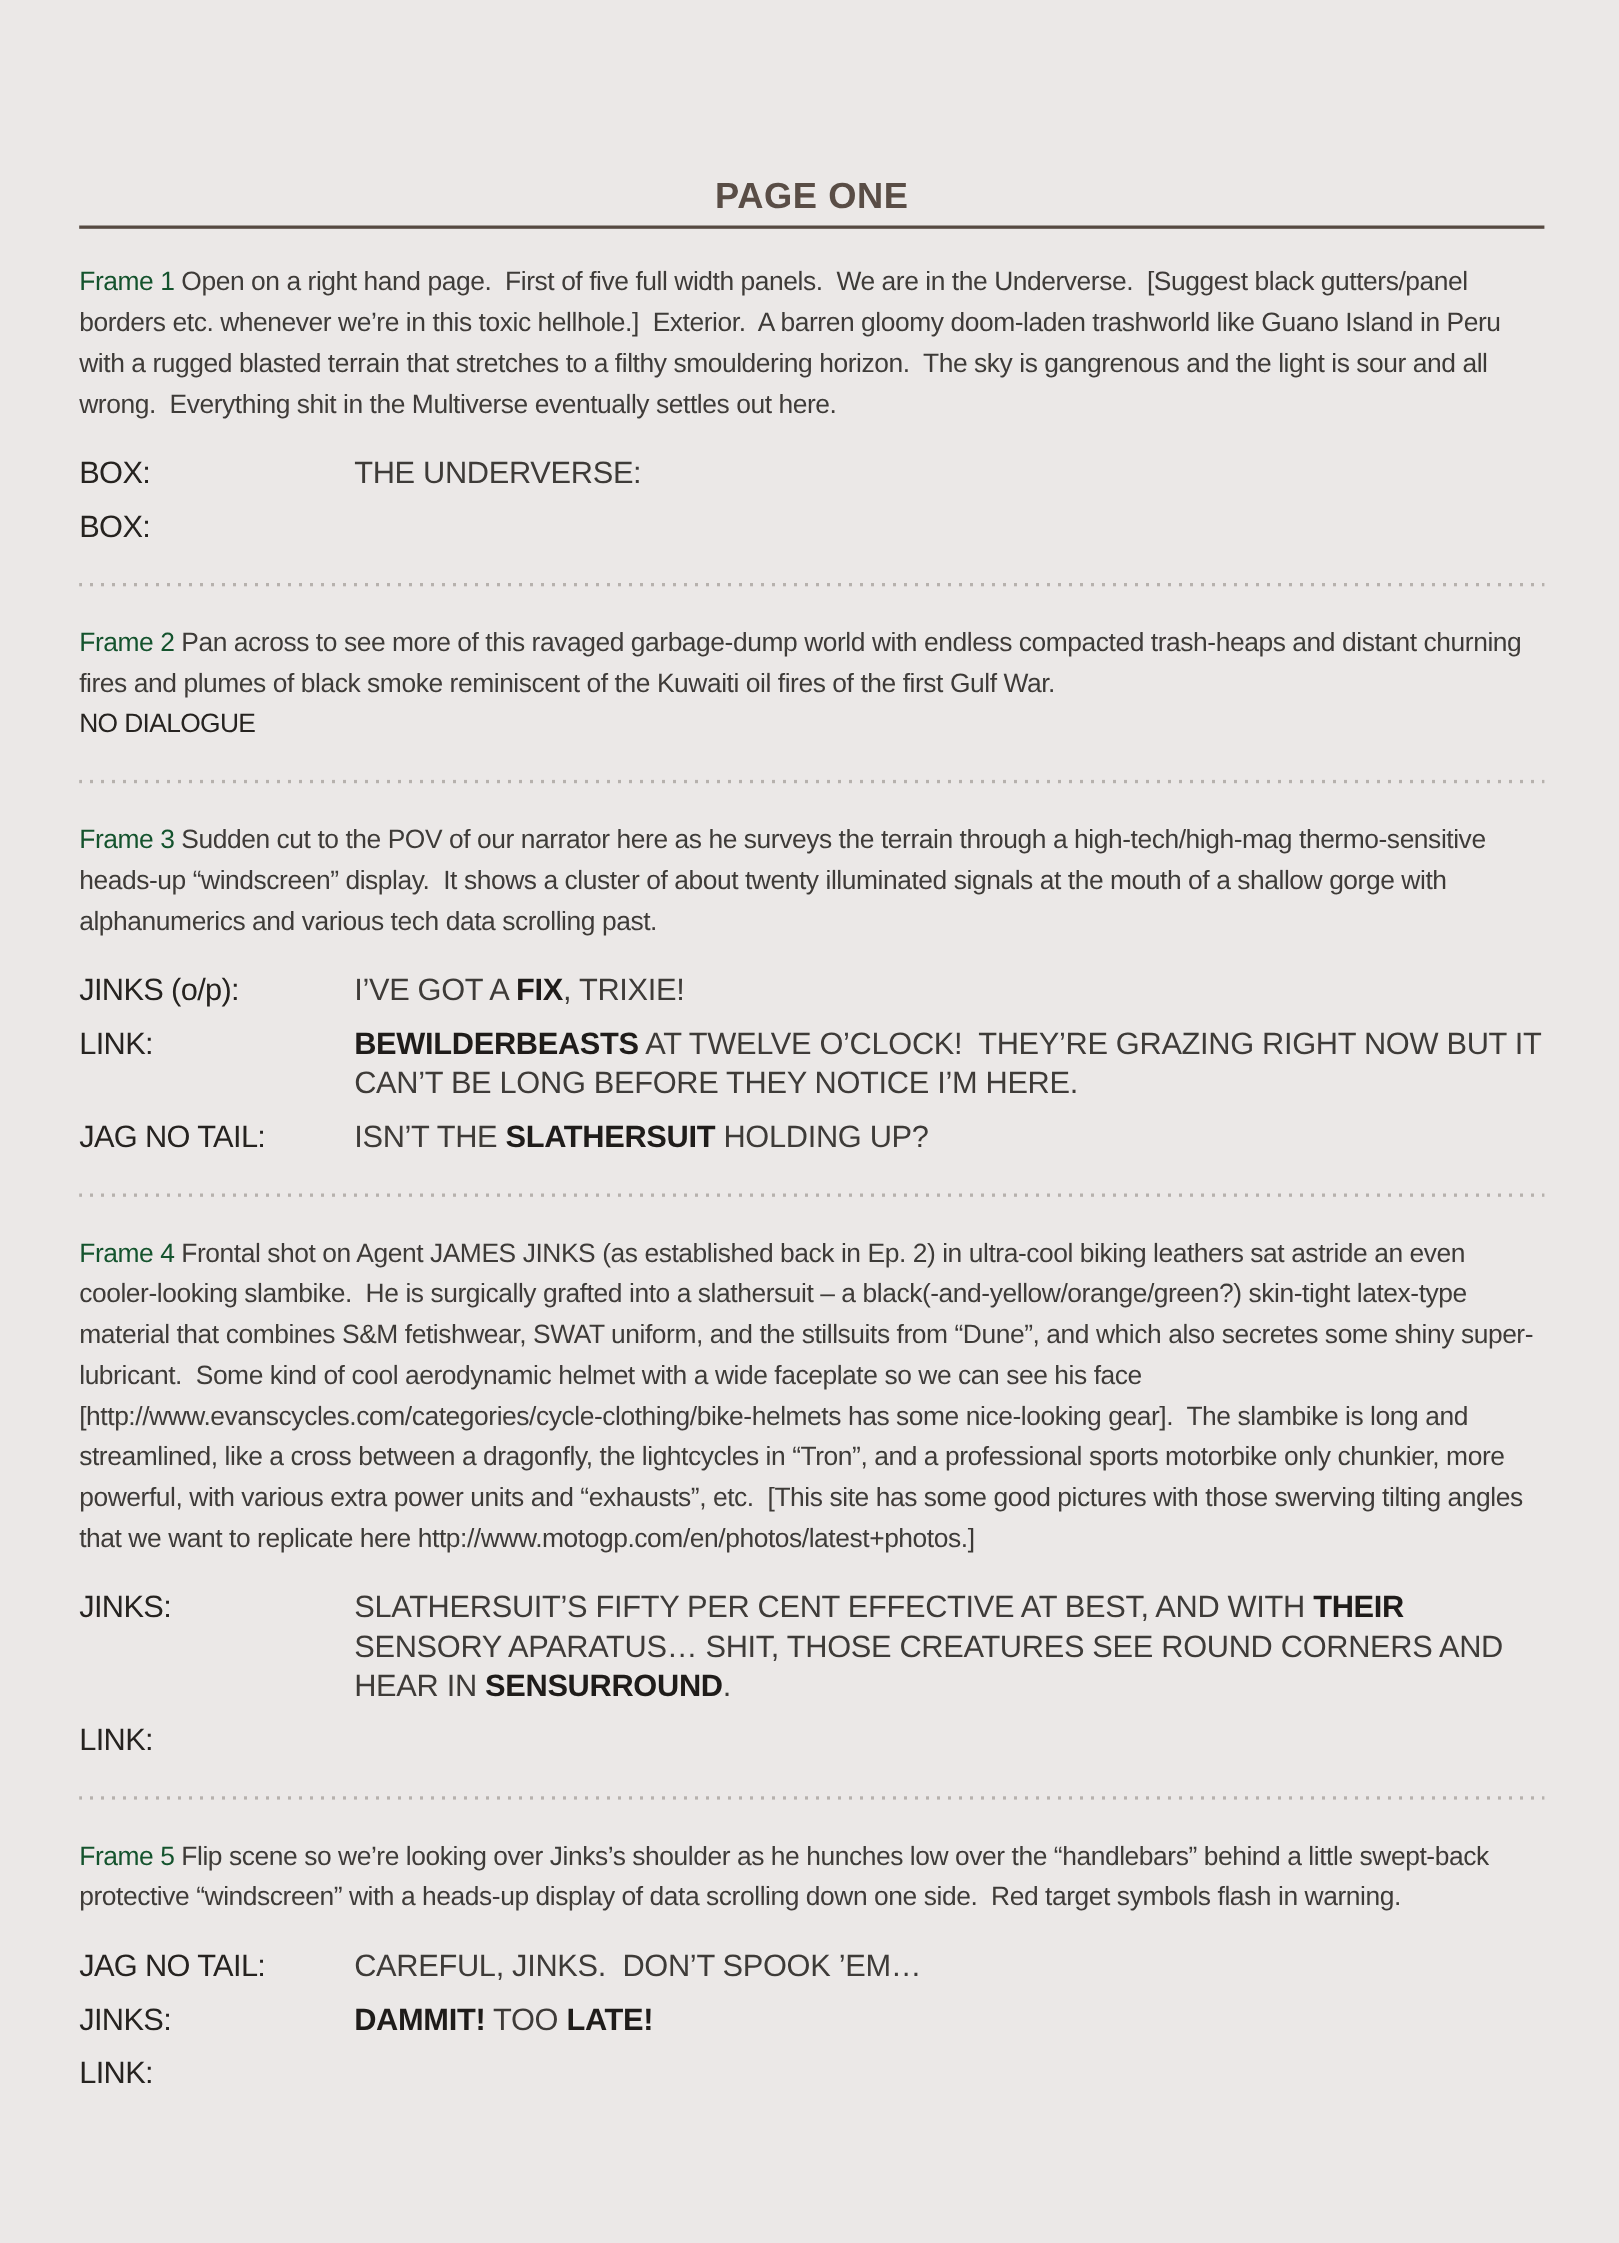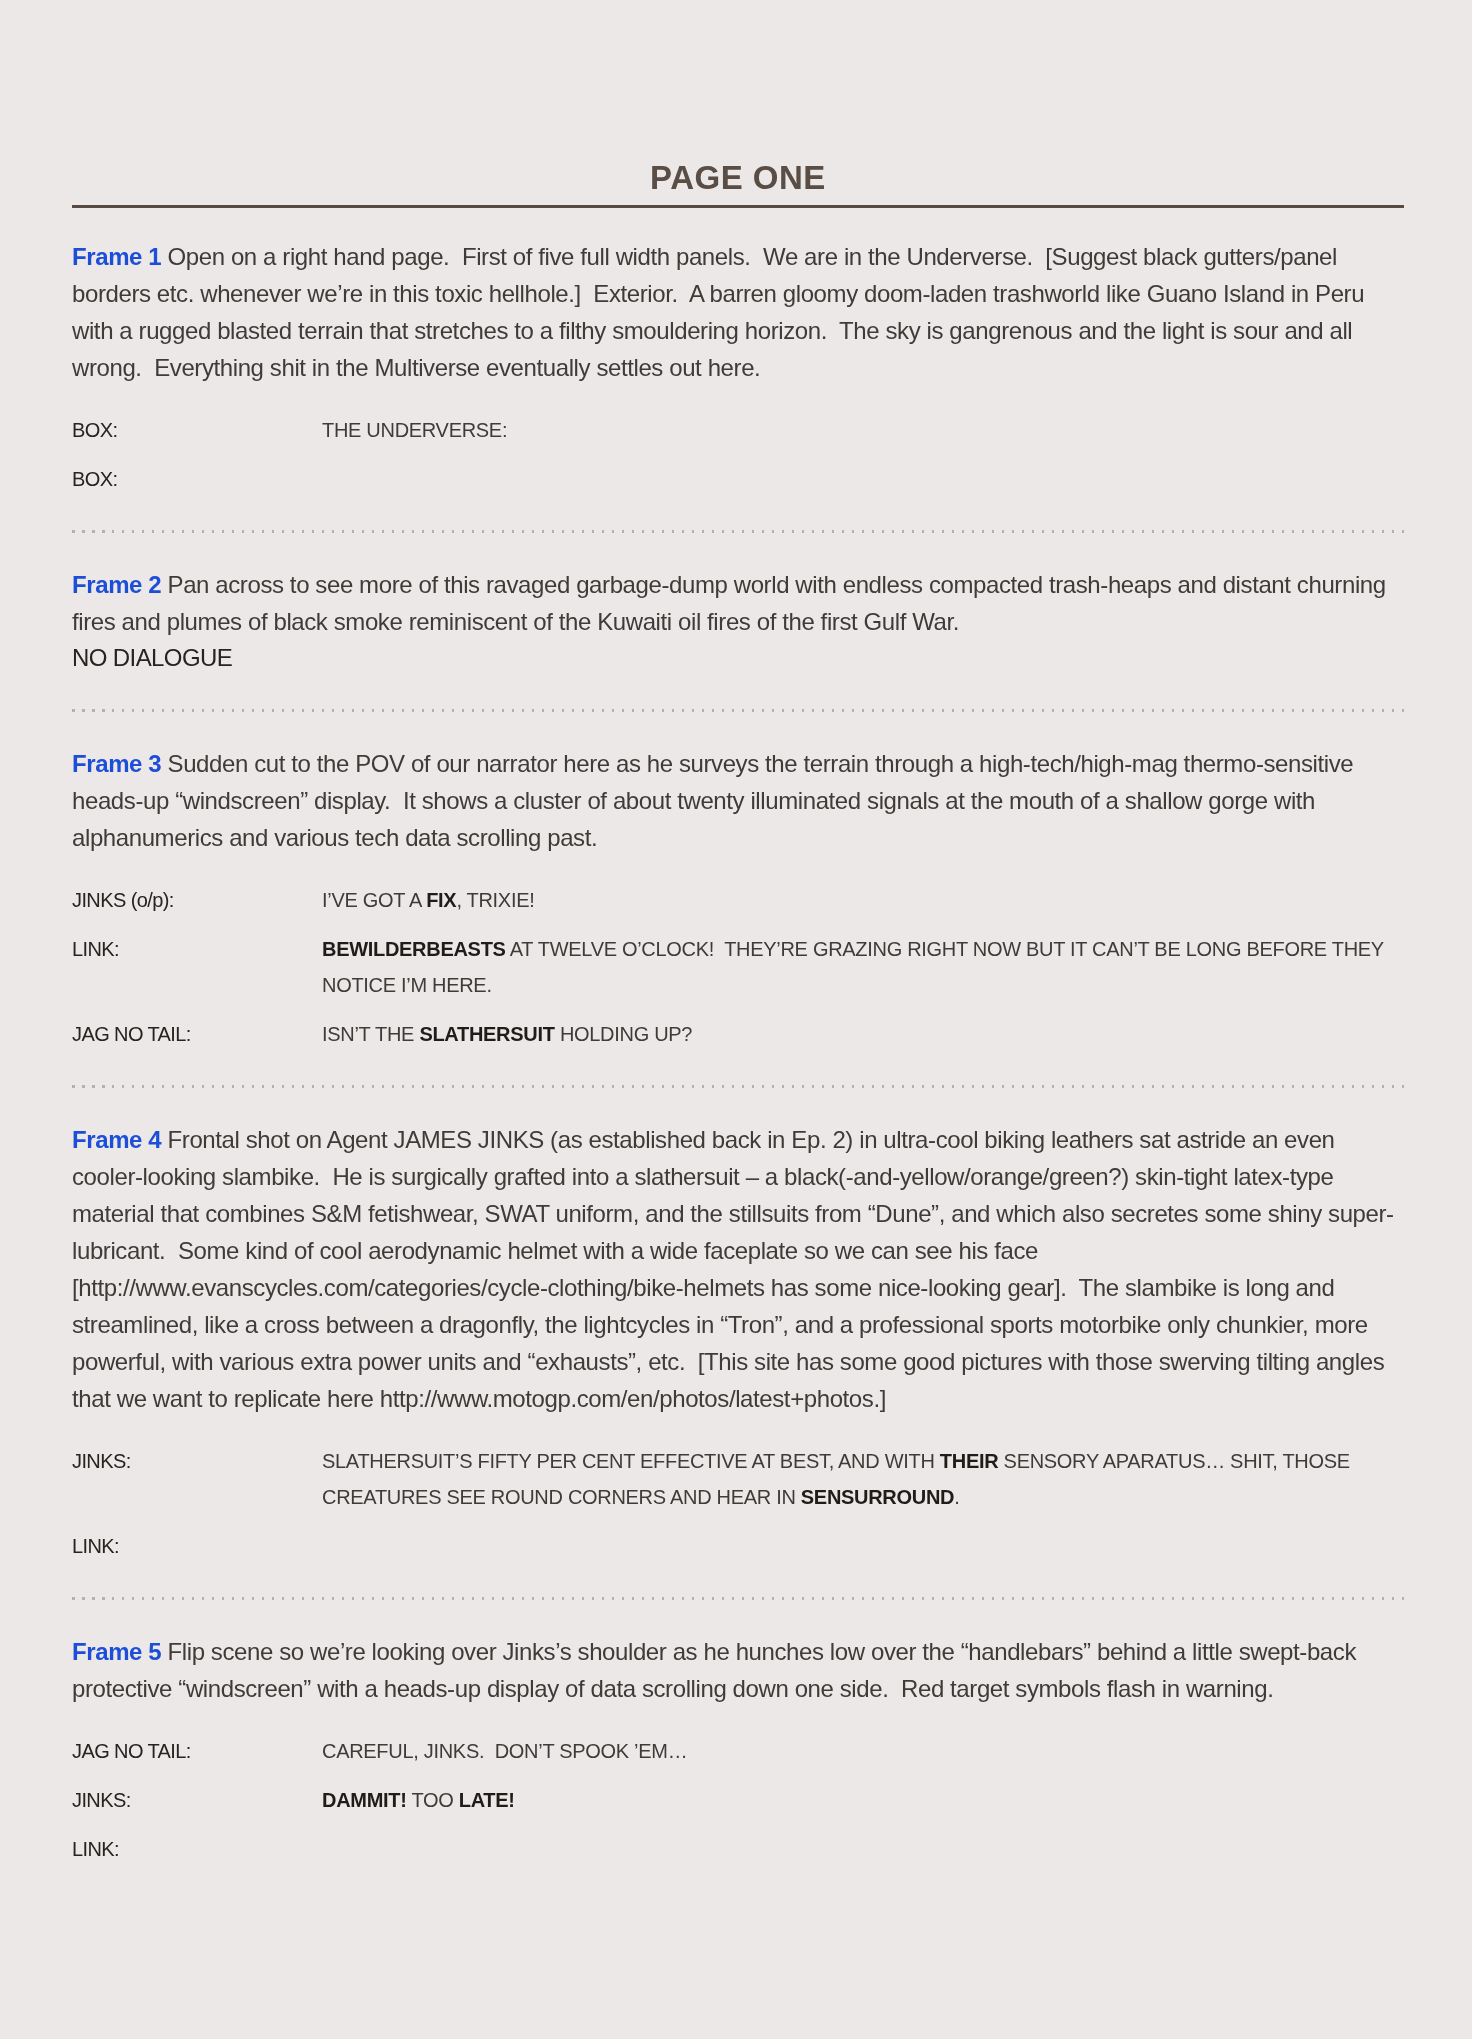--- a/index.html
+++ b/index.html
@@ -35,30 +35,30 @@
   }
   .frame-para {
     font-size: 24px;
     line-height: 37px;
     letter-spacing: -0.4px;
     margin: 30px 0 0 0;
     white-space: pre-wrap;
     color: #3e3b38;
   }
   .frame-label {
-    font-weight: bold;
-    color: #1d4ed8;
+    font-weight: normal;
+    color: #14532d;
   }
   .dialogue {
     margin-top: 26px;
   }
   .drow {
     display: flex;
     margin-bottom: 13px;
-    font-size: 20px;
+    font-size: 28px;
     line-height: 36px;
   }
   .speaker {
     flex: 0 0 250px;
     width: 250px;
     color: #262320;
     letter-spacing: -0.6px;
   }
   .speech {
     flex: 1;

